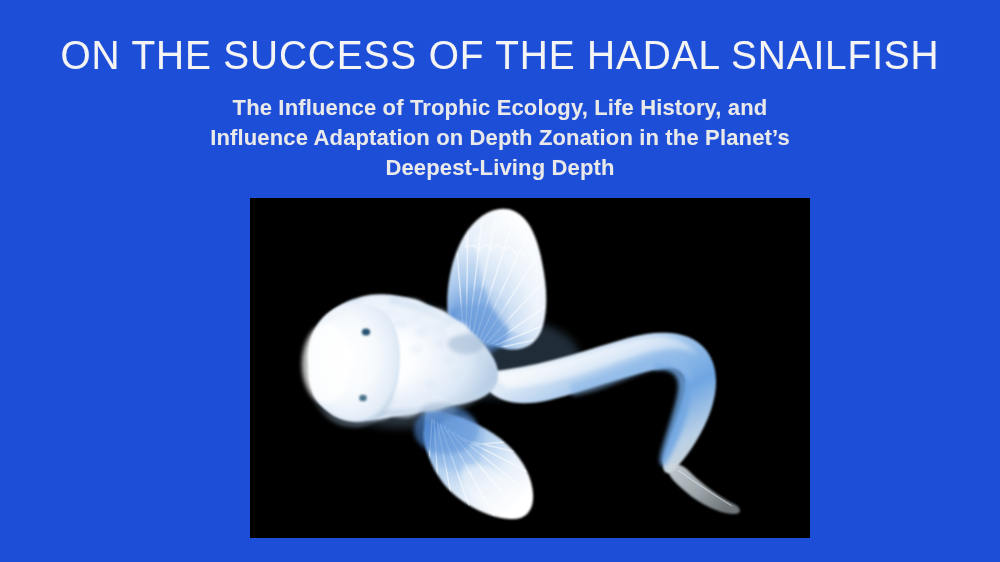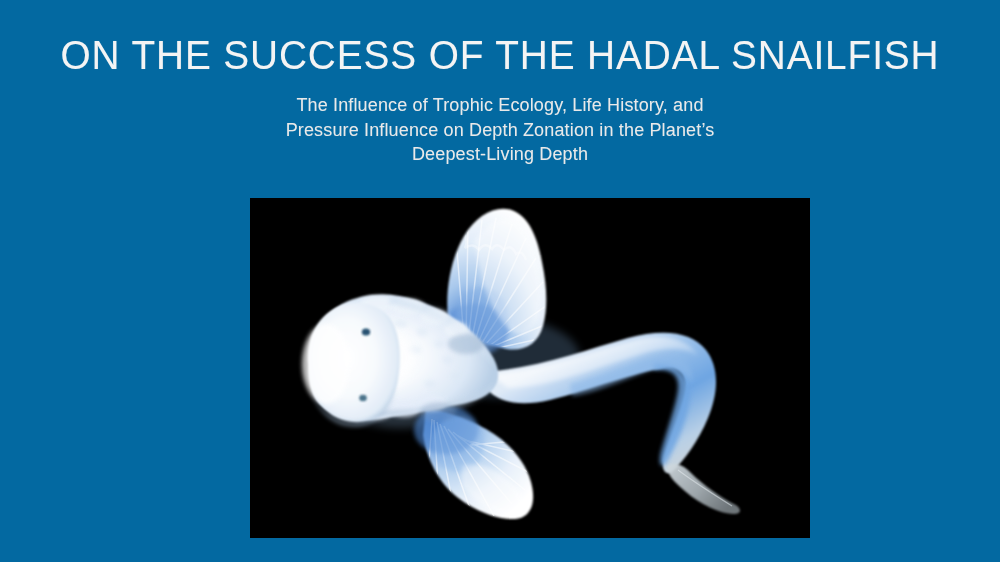--- a/index.html
+++ b/index.html
@@ -7,21 +7,21 @@
     padding: 0;
     background: #000000;
   }
   body {
     font-family: "Liberation Sans", sans-serif;
   }
   .slide {
     position: relative;
     width: 1000px;
     height: 562px;
-    background: #0369a1;
+    background: #1d4ed8;
     overflow: hidden;
   }
 
   
   .title-block {
     position: absolute;
     top: 0;
     left: 0;
     width: 1000px;
     text-align: center;
@@ -36,22 +36,22 @@
     line-height: 1.18;
     margin: 0;
     transform: scaleX(0.97);
     text-shadow: 0 0 1px rgba(255,255,255,0.28);
   }
   .subtitle {
     margin: 14px auto 8px auto;
     width: 720px;
     color: #e9e9e9;
     font-family: "Liberation Sans", sans-serif;
-    font-size: 18px;
-    font-weight: 400;
+    font-size: 22px;
+    font-weight: 700;
     line-height: 1.36;
     letter-spacing: 0.15px;
     text-shadow: 0 0 1px rgba(255,255,255,0.2);
   }
   .subtitle-line { display: block; }
 
   
   .fish-photo {
     position: absolute;
     left: 250px;
@@ -63,21 +63,21 @@
 </style>
 </head>
 <body>
 
 <div class="slide">
 
   <div class="title-block">
     <h1 class="main-title">ON THE SUCCESS OF THE HADAL SNAILFISH</h1>
     <div class="subtitle">
       <span class="subtitle-line">The Influence of Trophic Ecology, Life History, and</span>
-      <span class="subtitle-line">Pressure Influence on Depth Zonation in the Planet’s</span>
+      <span class="subtitle-line">Influence Adaptation on Depth Zonation in the Planet’s</span>
       <span class="subtitle-line">Deepest-Living Depth</span>
     </div>
   </div>
 
   <div class="fish-photo">
     <svg viewBox="0 0 560 340" xmlns="http://www.w3.org/2000/svg">
       <defs>
 
         <radialGradient id="bodyGrad" cx="36%" cy="50%" r="62%">
           <stop offset="0%" stop-color="#ffffff"></stop>

